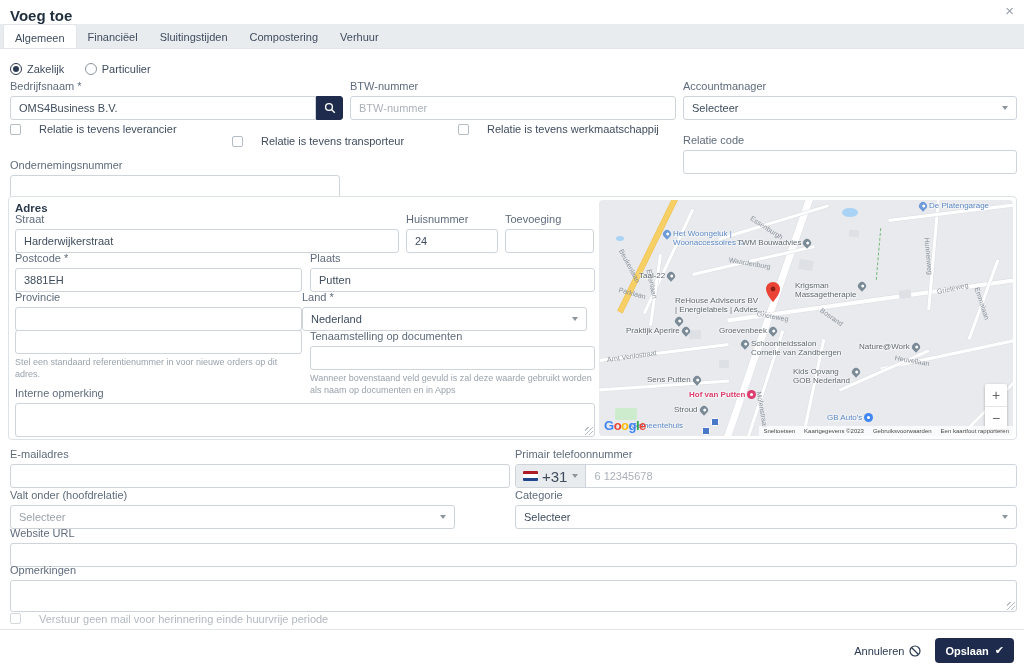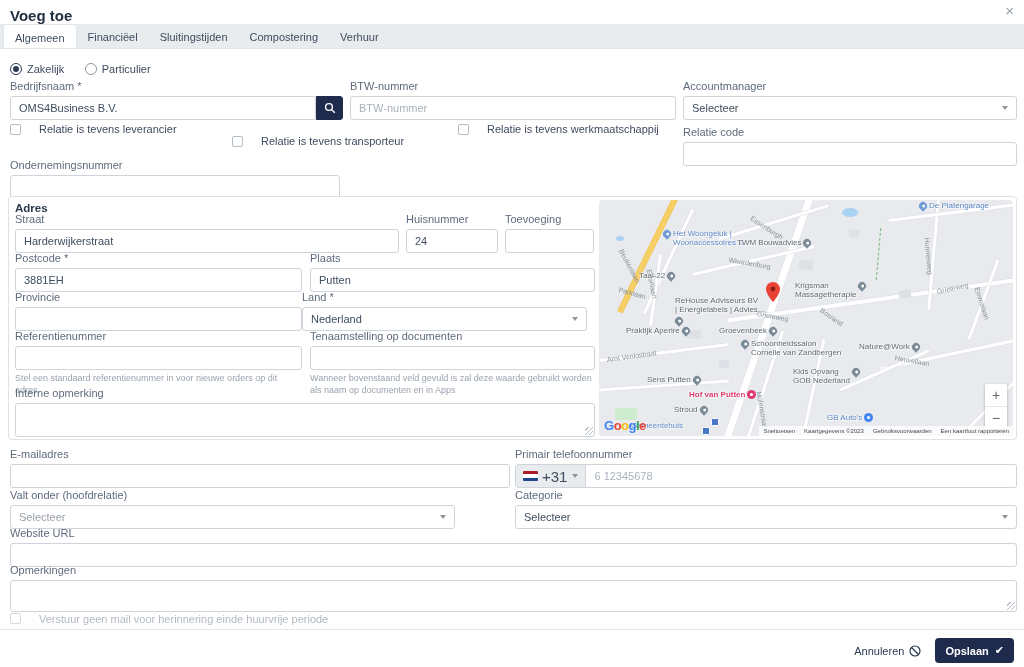--- a/index.html
+++ b/index.html
@@ -52,21 +52,21 @@
     background: repeating-linear-gradient(135deg, transparent 0 2px, #b6bdc5 2px 3px); }
 
   
   .radio-row { top:61px; left:10px; }
   .row1 { top:80px; left:10px; width:1007px; display:grid; grid-template-columns:333px 326px 334px; gap:7px; }
   .search-wrap { display:flex; }
   .search-wrap .inp { border-radius:3px 0 0 3px; flex:1; }
   .search-btn { width:27px; height:24px; background:#1e2b4d; border:1px solid #1e2b4d; border-radius:0 3px 3px 0;
     display:flex; align-items:center; justify-content:center; cursor:pointer; flex:none; }
   .row2 { top:122px; left:0; width:1024px; height:40px; }
-  .relatie-code { position:absolute; left:683px; top:4px; width:334px; }
+  .relatie-code { position:absolute; left:683px; top:12px; width:334px; }
   .row3 { top:159px; left:10px; width:330px; }
 
   
   .adres-box { top:196px; left:8px; width:1009px; height:244px; border:1px solid #dde2e7; border-radius:4px; background:#fff; }
   .adres-title { position:absolute; left:6px; top:5px; font-size:11.5px; font-weight:bold; color:#2c3a4d; }
   .a-row { position:absolute; left:6px; width:580px; }
   .a-straat { top:16px; display:grid; grid-template-columns:384px 92px 89px; gap:7px; }
   .a-postcode { top:55px; display:grid; grid-template-columns:287px 285px; gap:8px; }
   .a-provincie { top:94px; display:grid; grid-template-columns:287px 285px; gap:0; }
   .a-ref { top:133px; display:grid; grid-template-columns:287px 285px; gap:8px; }
@@ -236,21 +236,20 @@
       <span class="lbl">Land *</span>
       <div class="sel">
         <span class="sel-text">Nederland</span>
         <span class="caret"></span>
       </div>
     </div>
   </div>
 
   <div class="a-row a-ref">
     <div>
-      <span class="lbl">Referentienummer</span>
       <input class="inp" style="">
       <div class="help">Stel een standaard referentienummer in voor nieuwe orders op dit adres.</div>
     </div>
     <div>
       <span class="lbl">Tenaamstelling op documenten</span>
       <input class="inp" style="">
       <div class="help">Wanneer bovenstaand veld gevuld is zal deze waarde gebruikt worden als naam op documenten en in Apps</div>
     </div>
   </div>
 

